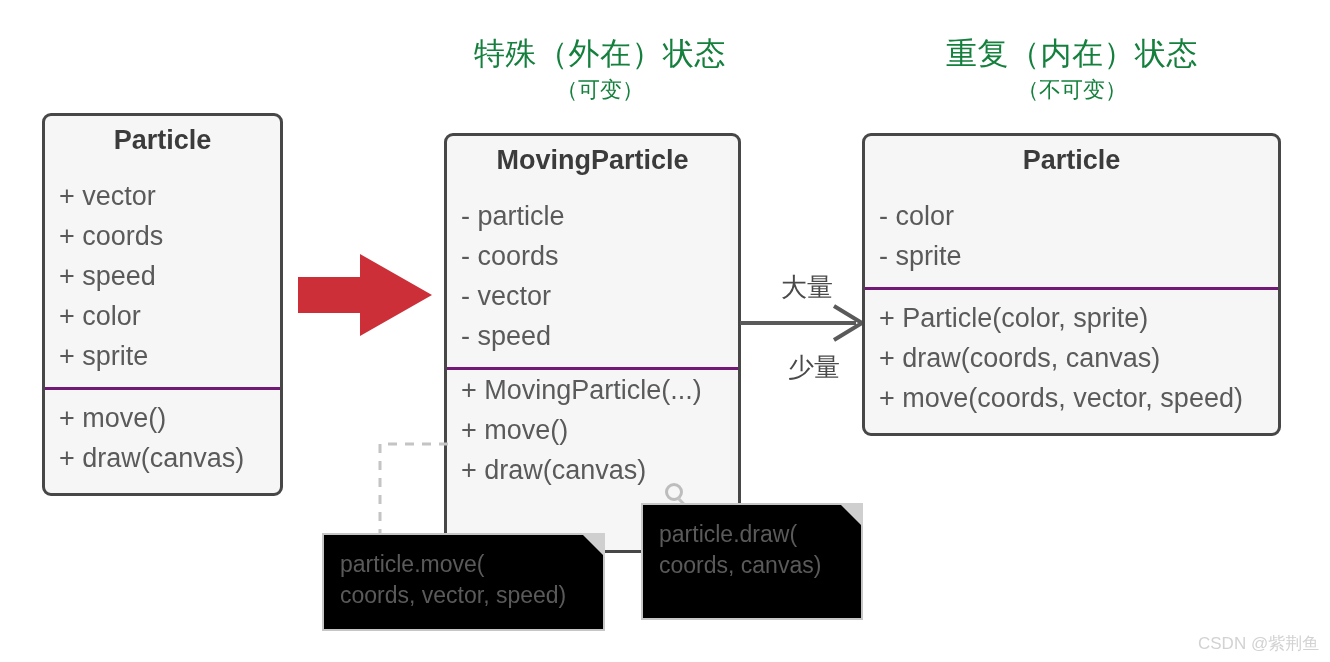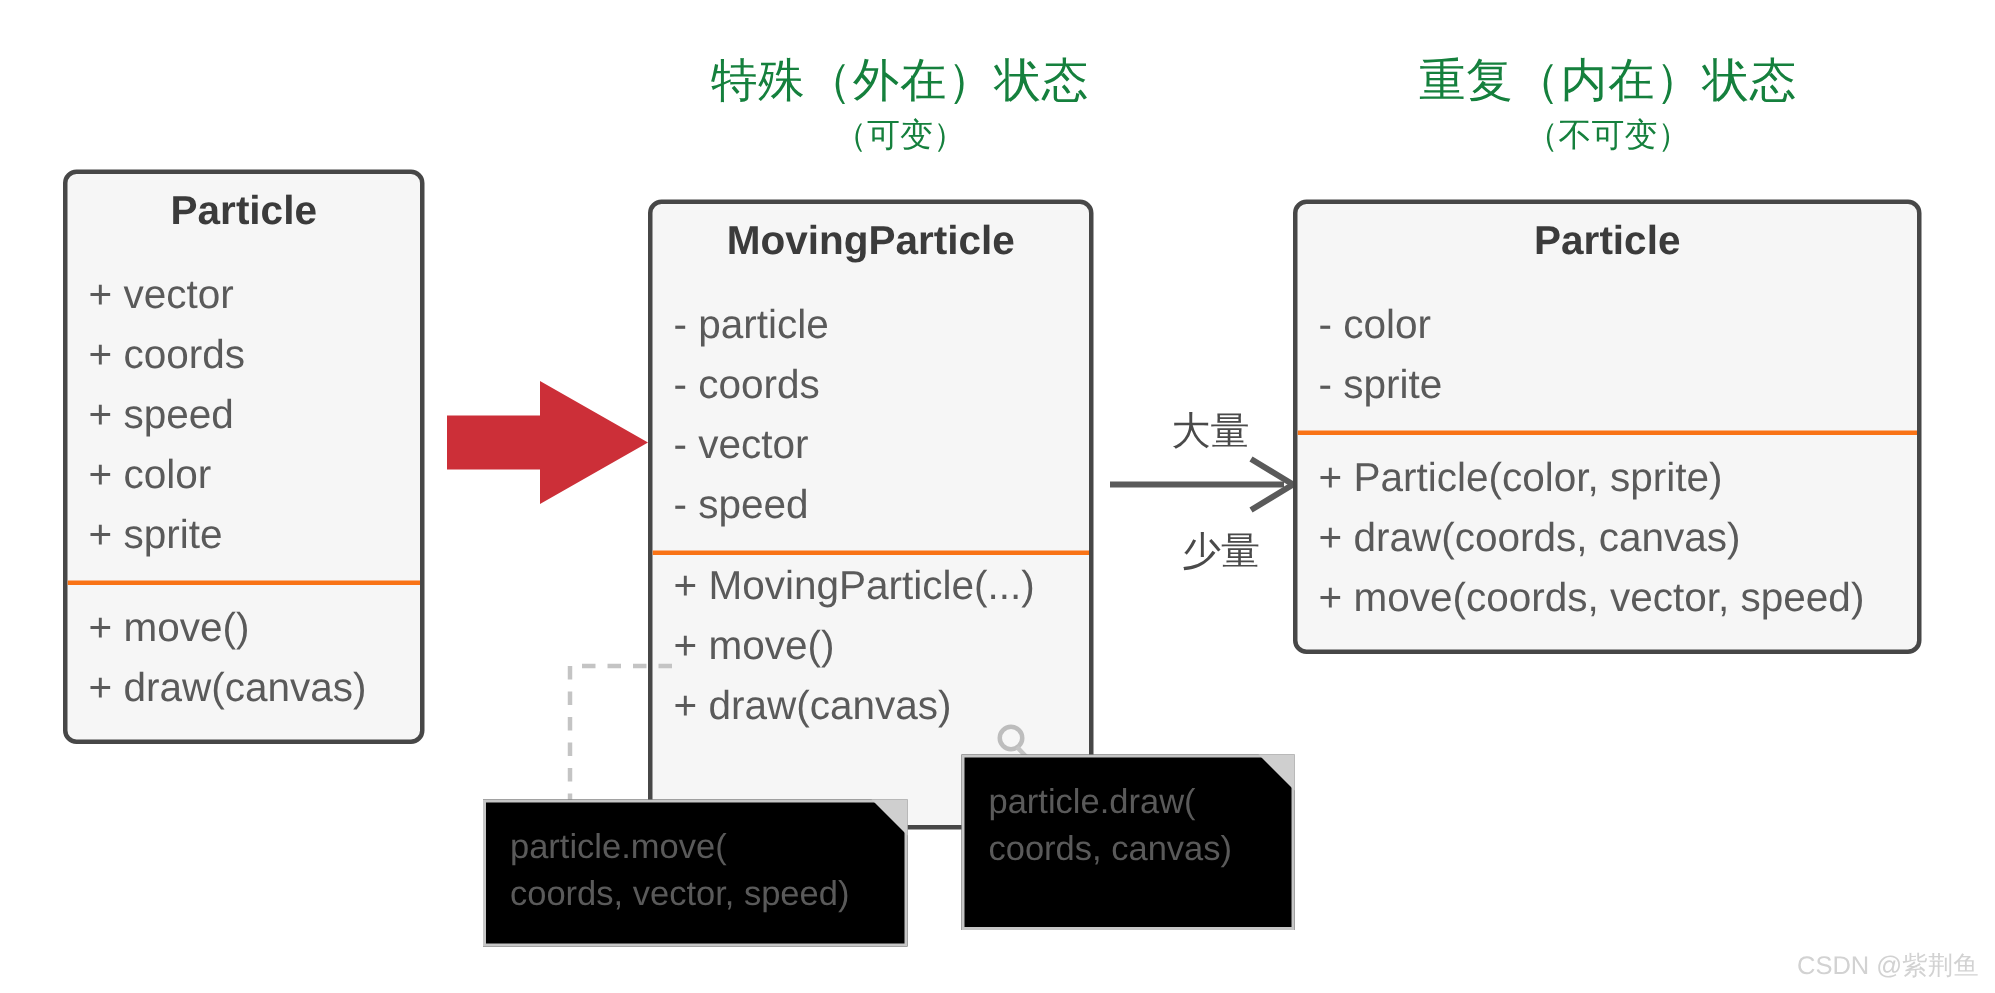--- a/index.html
+++ b/index.html
@@ -46,21 +46,21 @@
     border: 3px solid #474747;
     border-radius: 9px;
     background: #f6f6f6;
     overflow: hidden;
   }
   .uml-section {
     box-sizing: border-box;
     padding: 7px 14px 10px 14px;
   }
   .uml-section + .uml-section {
-    border-top: 3px solid #f97316;
+    border-top: 3px solid #701a75;
   }
   .uml-title {
     text-align: center;
     font-weight: bold;
     font-size: 27px;
     color: #3b3b3b;
     padding: 9px 10px 12px 10px;
     white-space: nowrap;
   }
   .uml-row {
@@ -144,21 +144,21 @@
     <div class="uml-section" style="padding-top:9px;">
       <div class="uml-row">+ move()</div>
       <div class="uml-row">+ draw(canvas)</div>
     </div>
   </div>
 
   <svg class="red-arrow" style="left:298px; top:252px; width:136px; height:86px;" viewBox="0 0 136 86">
     <polygon points="0,25 62,25 62,2 134,43 62,84 62,61 0,61" fill="#cc2f38"></polygon>
   </svg>
 
-  <div class="uml-class" style="left:432px; top:133px; width:297px; height:420px;">
+  <div class="uml-class" style="left:444px; top:133px; width:297px; height:420px;">
     <div class="uml-title">MovingParticle</div>
     <div class="uml-section" style="padding-top:9px;">
       <div class="uml-row">- particle</div>
       <div class="uml-row">- coords</div>
       <div class="uml-row">- vector</div>
       <div class="uml-row">- speed</div>
     </div>
     <div class="uml-section" style="padding-top:1px;">
       <div class="uml-row">+ MovingParticle(...)</div>
       <div class="uml-row">+ move()</div>

